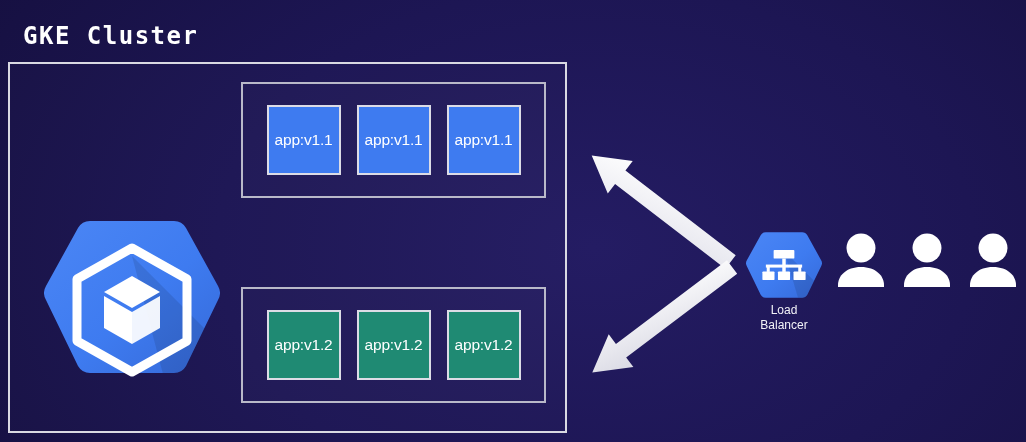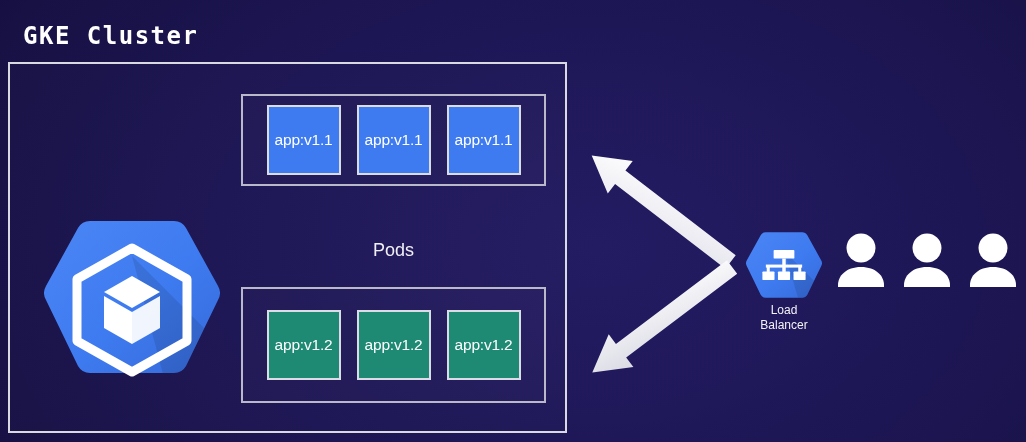--- a/index.html
+++ b/index.html
@@ -44,21 +44,21 @@
     background: rgba(255,255,255,0.012);
   }
 
   
   .pod-group {
     position: absolute;
     border: 2px solid #b9b9c9;
     box-sizing: border-box;
     background: rgba(255,255,255,0.015);
   }
-  #pod-group-v11 { left: 231px; top: 30px; width: 305px; height: 92px; }
+  #pod-group-v11 { left: 231px; top: 18px; width: 305px; height: 116px; }
   #pod-group-v12 { left: 231px; top: 223px; width: 305px; height: 116px; }
 
   .pod-row {
     position: absolute;
     left: 0; top: 0; right: 0; bottom: 0;
     display: flex;
     align-items: center;
     justify-content: center;
     gap: 16px;
   }
@@ -187,21 +187,20 @@
     </div>
 
     <div class="pod-group" id="pod-group-v11">
       <div class="pod-row">
         <div class="pod v11">app:v1.1</div>
         <div class="pod v11">app:v1.1</div>
         <div class="pod v11">app:v1.1</div>
       </div>
     </div>
 
-    <div id="pods-label">Pods</div>
 
     <div class="pod-group" id="pod-group-v12">
       <div class="pod-row">
         <div class="pod v12">app:v1.2</div>
         <div class="pod v12">app:v1.2</div>
         <div class="pod v12">app:v1.2</div>
       </div>
     </div>
 
   </div>

